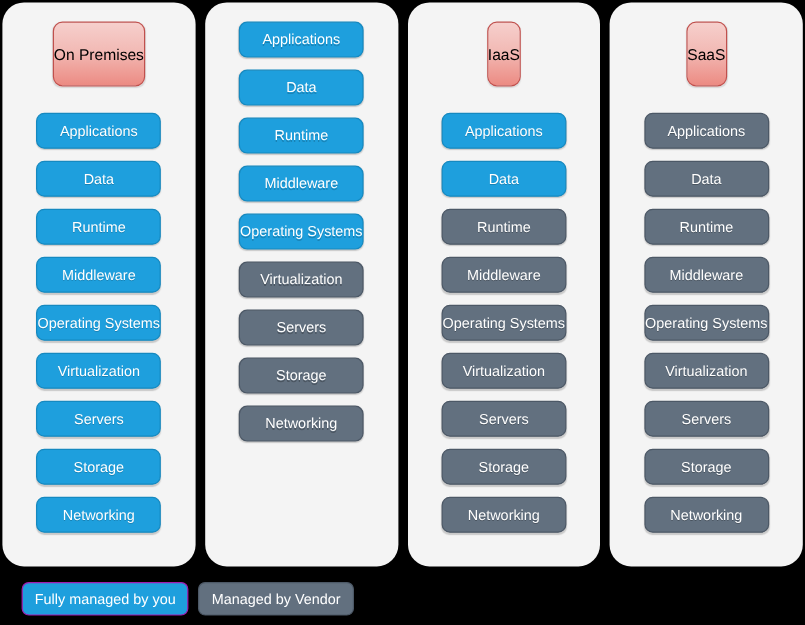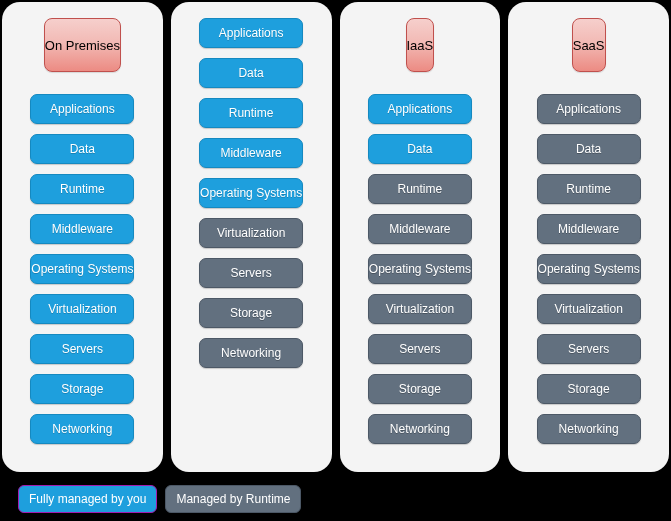--- a/index.html
+++ b/index.html
@@ -184,16 +184,16 @@
           <div class="layer vendor">Virtualization</div>
           <div class="layer vendor">Servers</div>
           <div class="layer vendor">Storage</div>
           <div class="layer vendor">Networking</div>
         </div>
       </div>
     </div>
 
   <div class="legend">
       <div class="legend-chip you">Fully managed by you</div>
-      <div class="legend-chip vendor">Managed by Runtime</div>
+      <div class="legend-chip vendor">Managed by Vendor</div>
     </div>
 
 </div>
 
 </body></html>

